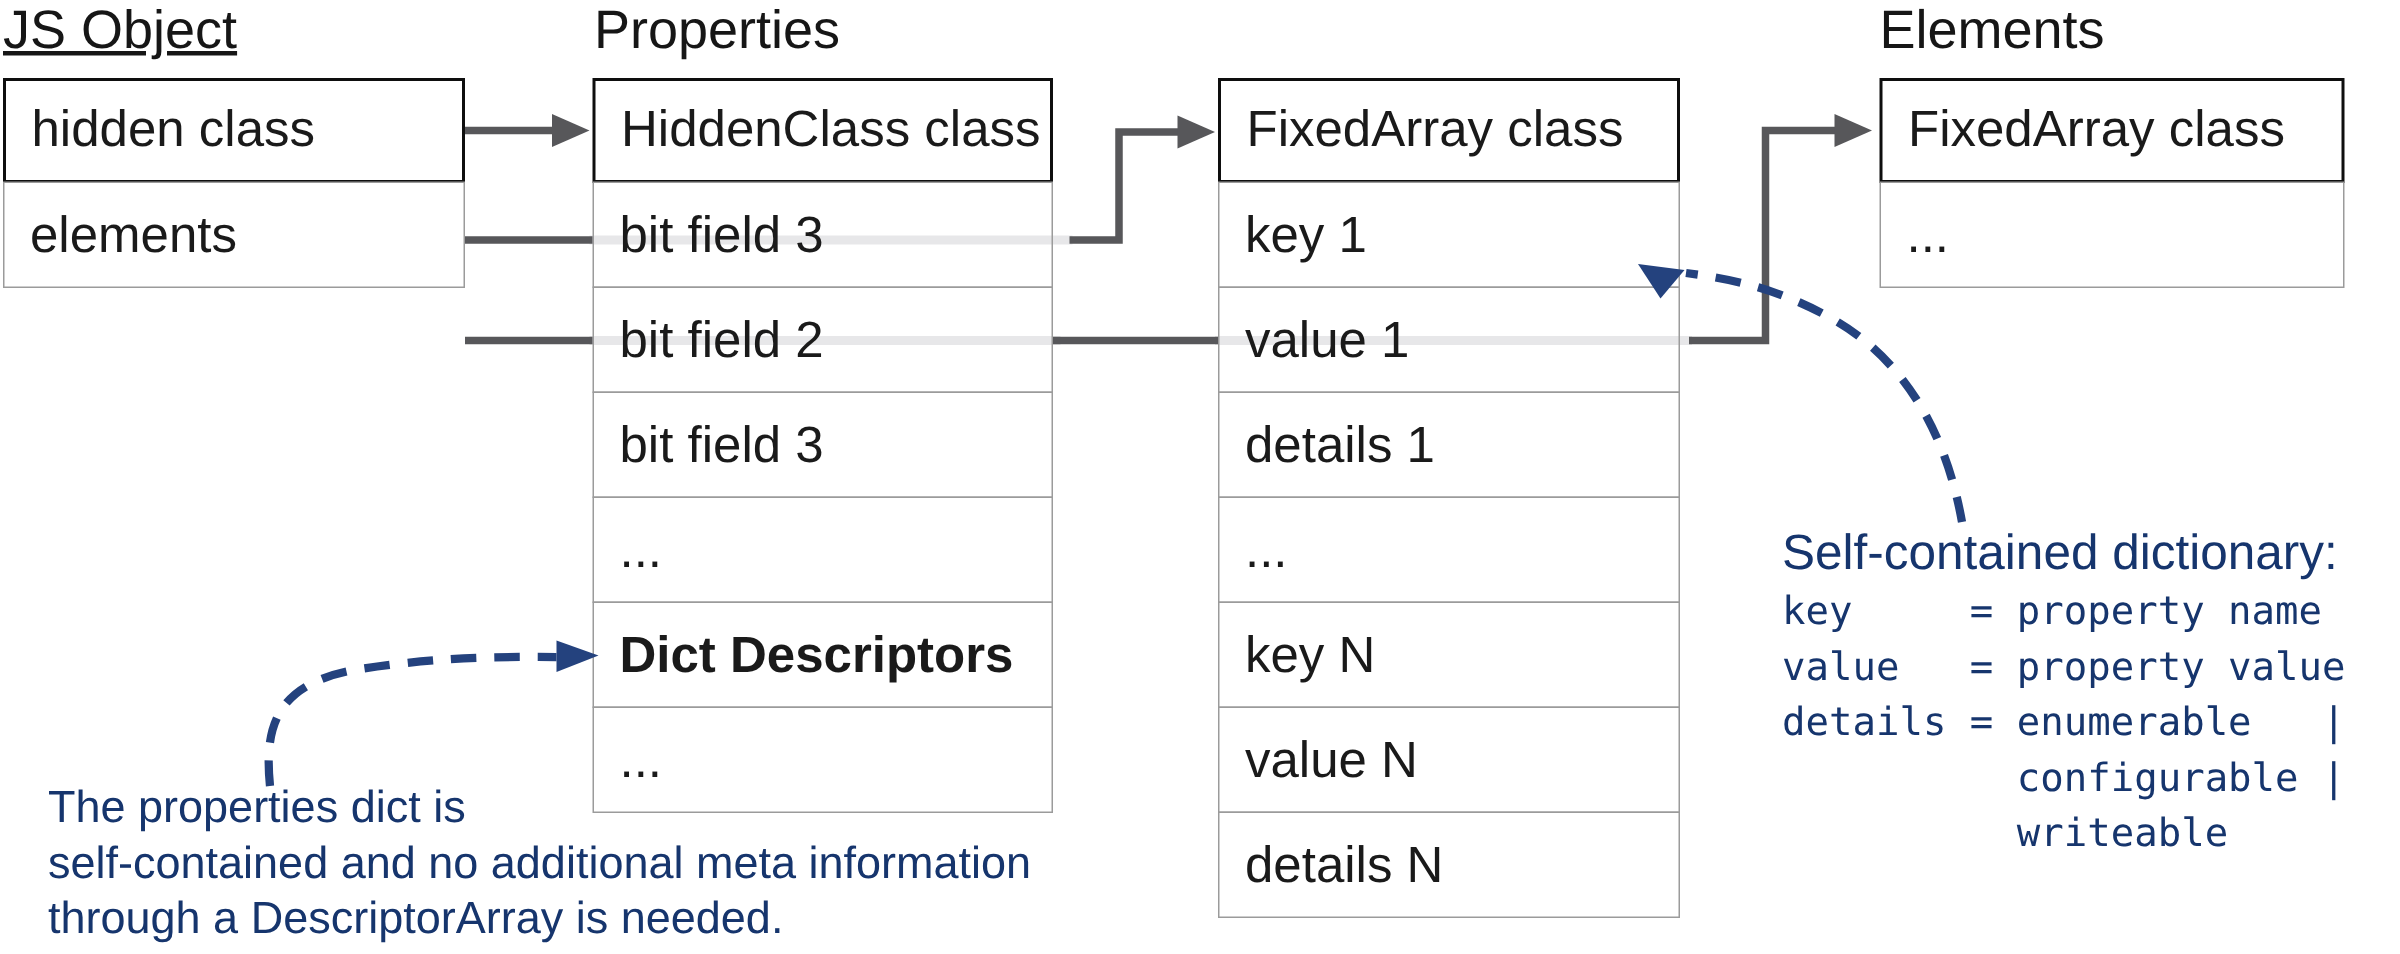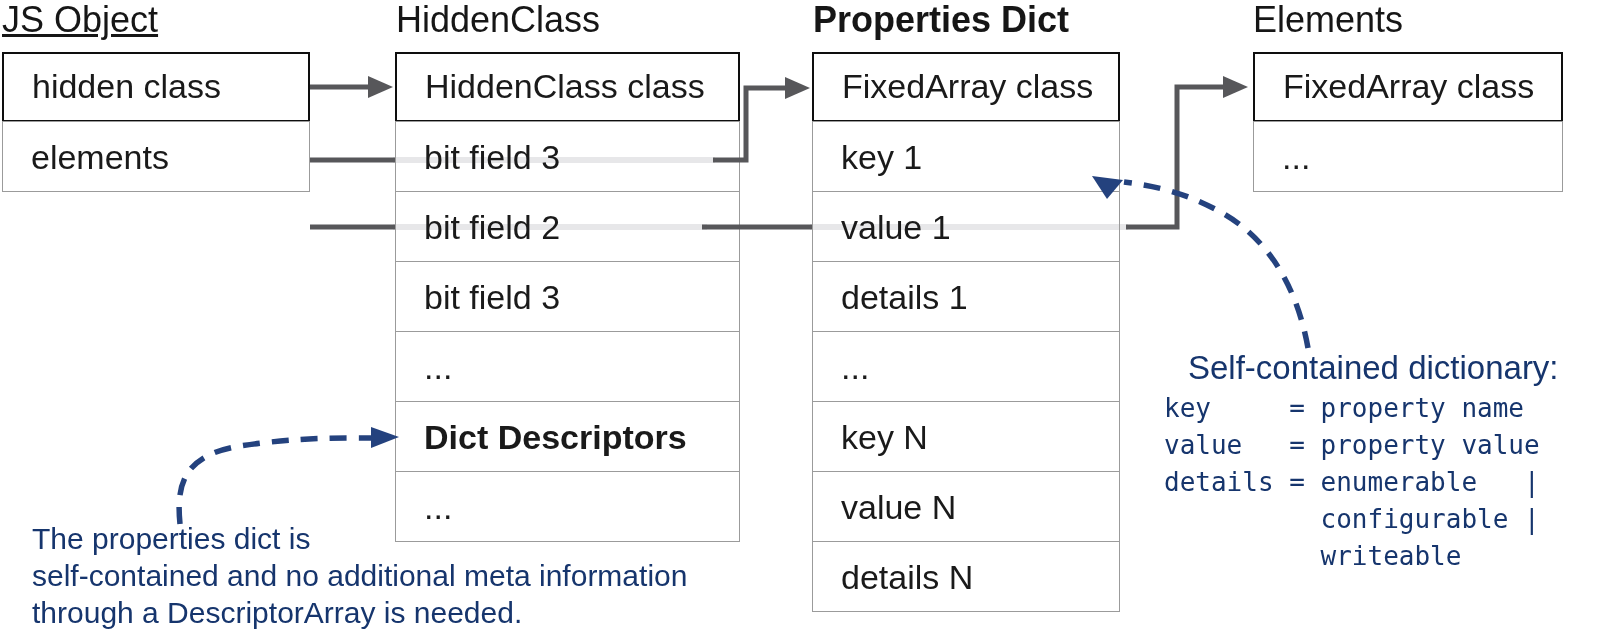--- a/index.html
+++ b/index.html
@@ -19,21 +19,21 @@
   .col-title{
     position:absolute;top:0;font-size:36px;line-height:40px;color:#161616;
     white-space:nowrap;
   }
   .col-title.bold{font-weight:bold;}
   .table{position:absolute;z-index:2;}
   .row{
     box-sizing:border-box;height:71.5px;margin-top:-1.5px;
     border:1.5px solid var(--border-gray);
     font-size:34px;line-height:70px;color:var(--cell-text);
-    padding-left:28px;white-space:nowrap;background:transparent;
+    padding-left:17px;white-space:nowrap;background:transparent;
   }
   .row.first{
     height:70px;margin-top:0;border:2.6px solid var(--border-black);
     line-height:65px;
   }
   .row.bold{font-weight:bold;}
   .pass-line{position:absolute;height:6px;background:var(--pass-line);z-index:1;}
   #arrow-layer{position:absolute;left:0;top:0;z-index:4;}
   .note{position:absolute;color:var(--annotation-blue);z-index:3;}
   .note-line{font-size:30px;line-height:37px;white-space:nowrap;}
@@ -43,34 +43,33 @@
     font-family:"DejaVu Sans Mono", monospace;
     font-size:26px;line-height:37px;white-space:pre;
   }
 </style>
 </head>
 <body>
 
 <div id="canvas">
 
   <div class="col-title" style="left:2px;text-decoration:underline;">JS Object</div>
-  <div class="col-title" style="left:396px;">HiddenClass</div>
-  <div class="col-title bold" style="left:813px;">Properties Dict</div>
+  <div class="col-title" style="left:396px;">Properties</div>
   <div class="col-title" style="left:1253px;">Elements</div>
 
   <div class="pass-line" style="left:393px;top:157px;width:322px;"></div>
   <div class="pass-line" style="left:393px;top:224px;width:314px;"></div>
   <div class="pass-line" style="left:810px;top:224px;width:318px;"></div>
 
   <div class="table" style="left:2px;top:52px;width:308px;">
     <div class="row first">hidden class</div>
     <div class="row">elements</div>
   </div>
 
-  <div class="table" style="left:395px;top:52px;width:345px;">
+  <div class="table" style="left:395px;top:52px;width:307px;">
     <div class="row first">HiddenClass class</div>
     <div class="row">bit field 3</div>
     <div class="row">bit field 2</div>
     <div class="row">bit field 3</div>
     <div class="row">...</div>
     <div class="row bold">Dict Descriptors</div>
     <div class="row">...</div>
   </div>
 
   <div class="table" style="left:812px;top:52px;width:308px;">
@@ -112,21 +111,21 @@
 
   <div class="note" style="left:32px;top:520px;">
     <div class="note-line">The properties dict is</div>
     <div class="note-line">self-contained and no additional meta information</div>
     <div class="note-line">through a DescriptorArray is needed.</div>
   </div>
 
   <div class="note" style="left:1188px;top:349px;">
     <div class="note-heading">Self-contained dictionary:</div>
   </div>
-  <div class="code-block" style="left:1164px;top:390px;">
+  <div class="code-block" style="left:1188px;top:390px;">
     <div class="code-line">key     = property name</div>
     <div class="code-line">value   = property value</div>
     <div class="code-line">details = enumerable   |</div>
     <div class="code-line">          configurable |</div>
     <div class="code-line">          writeable</div>
   </div>
 
 </div>
 
 </body></html>

